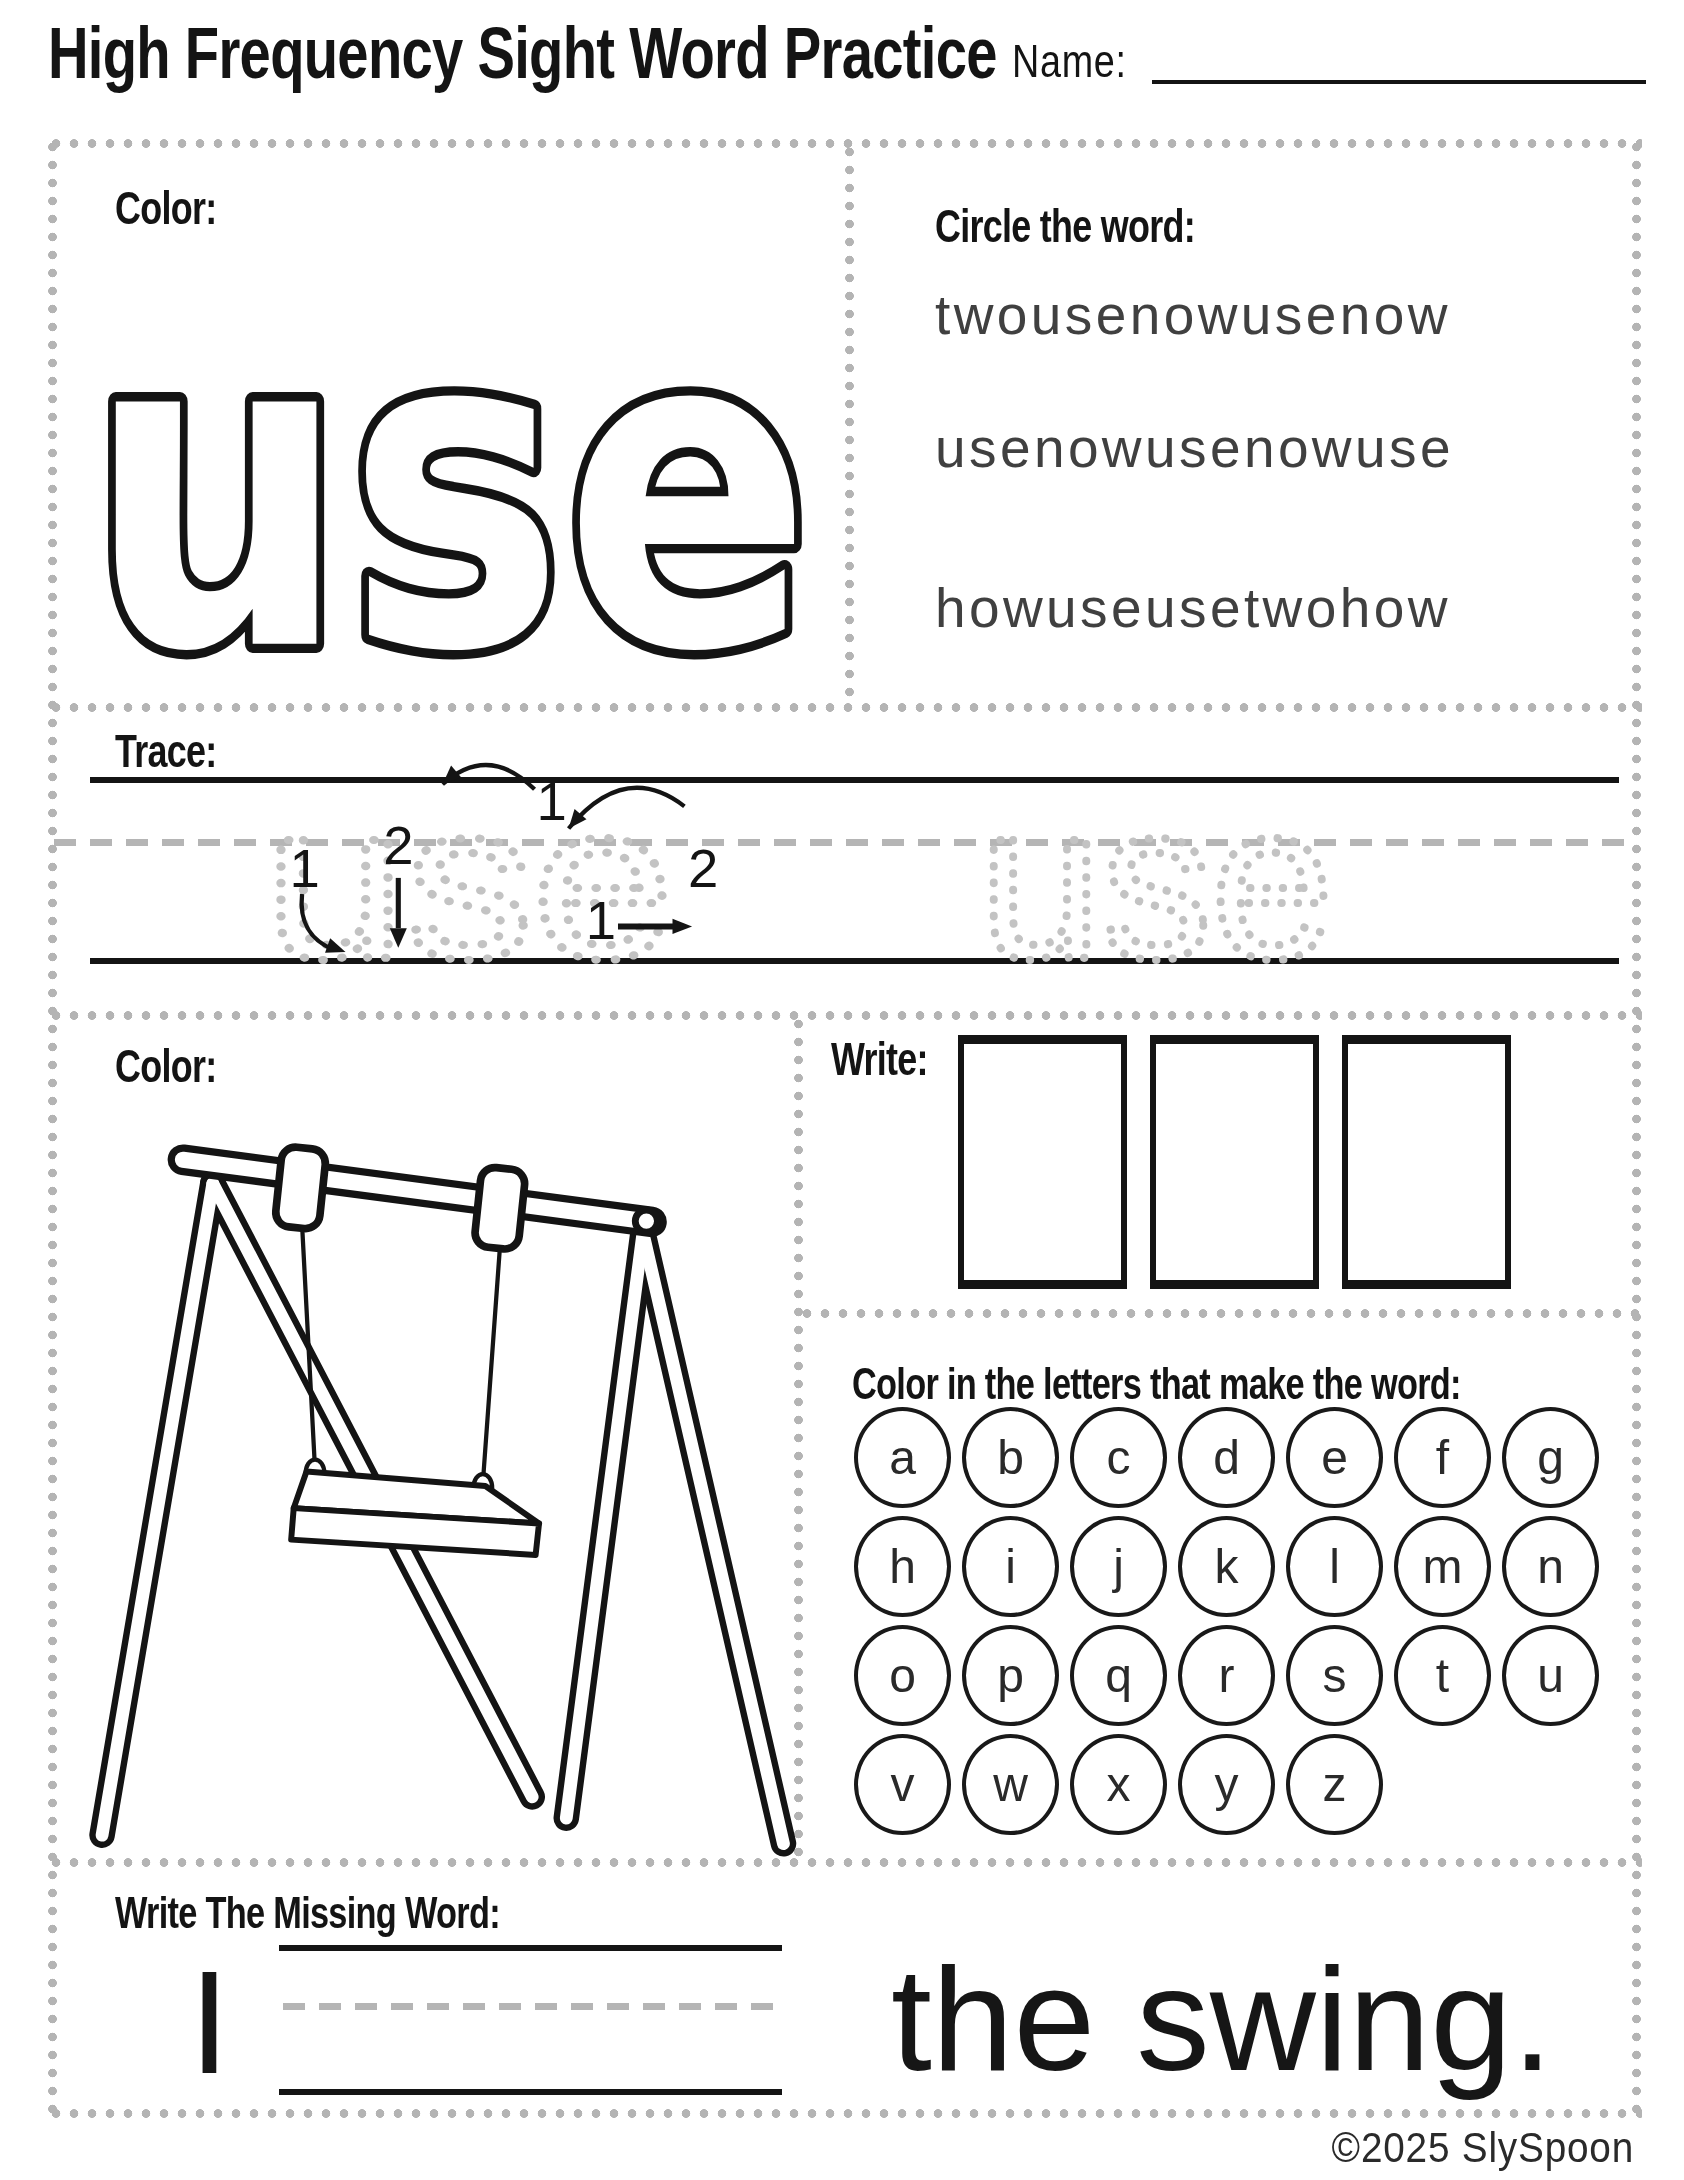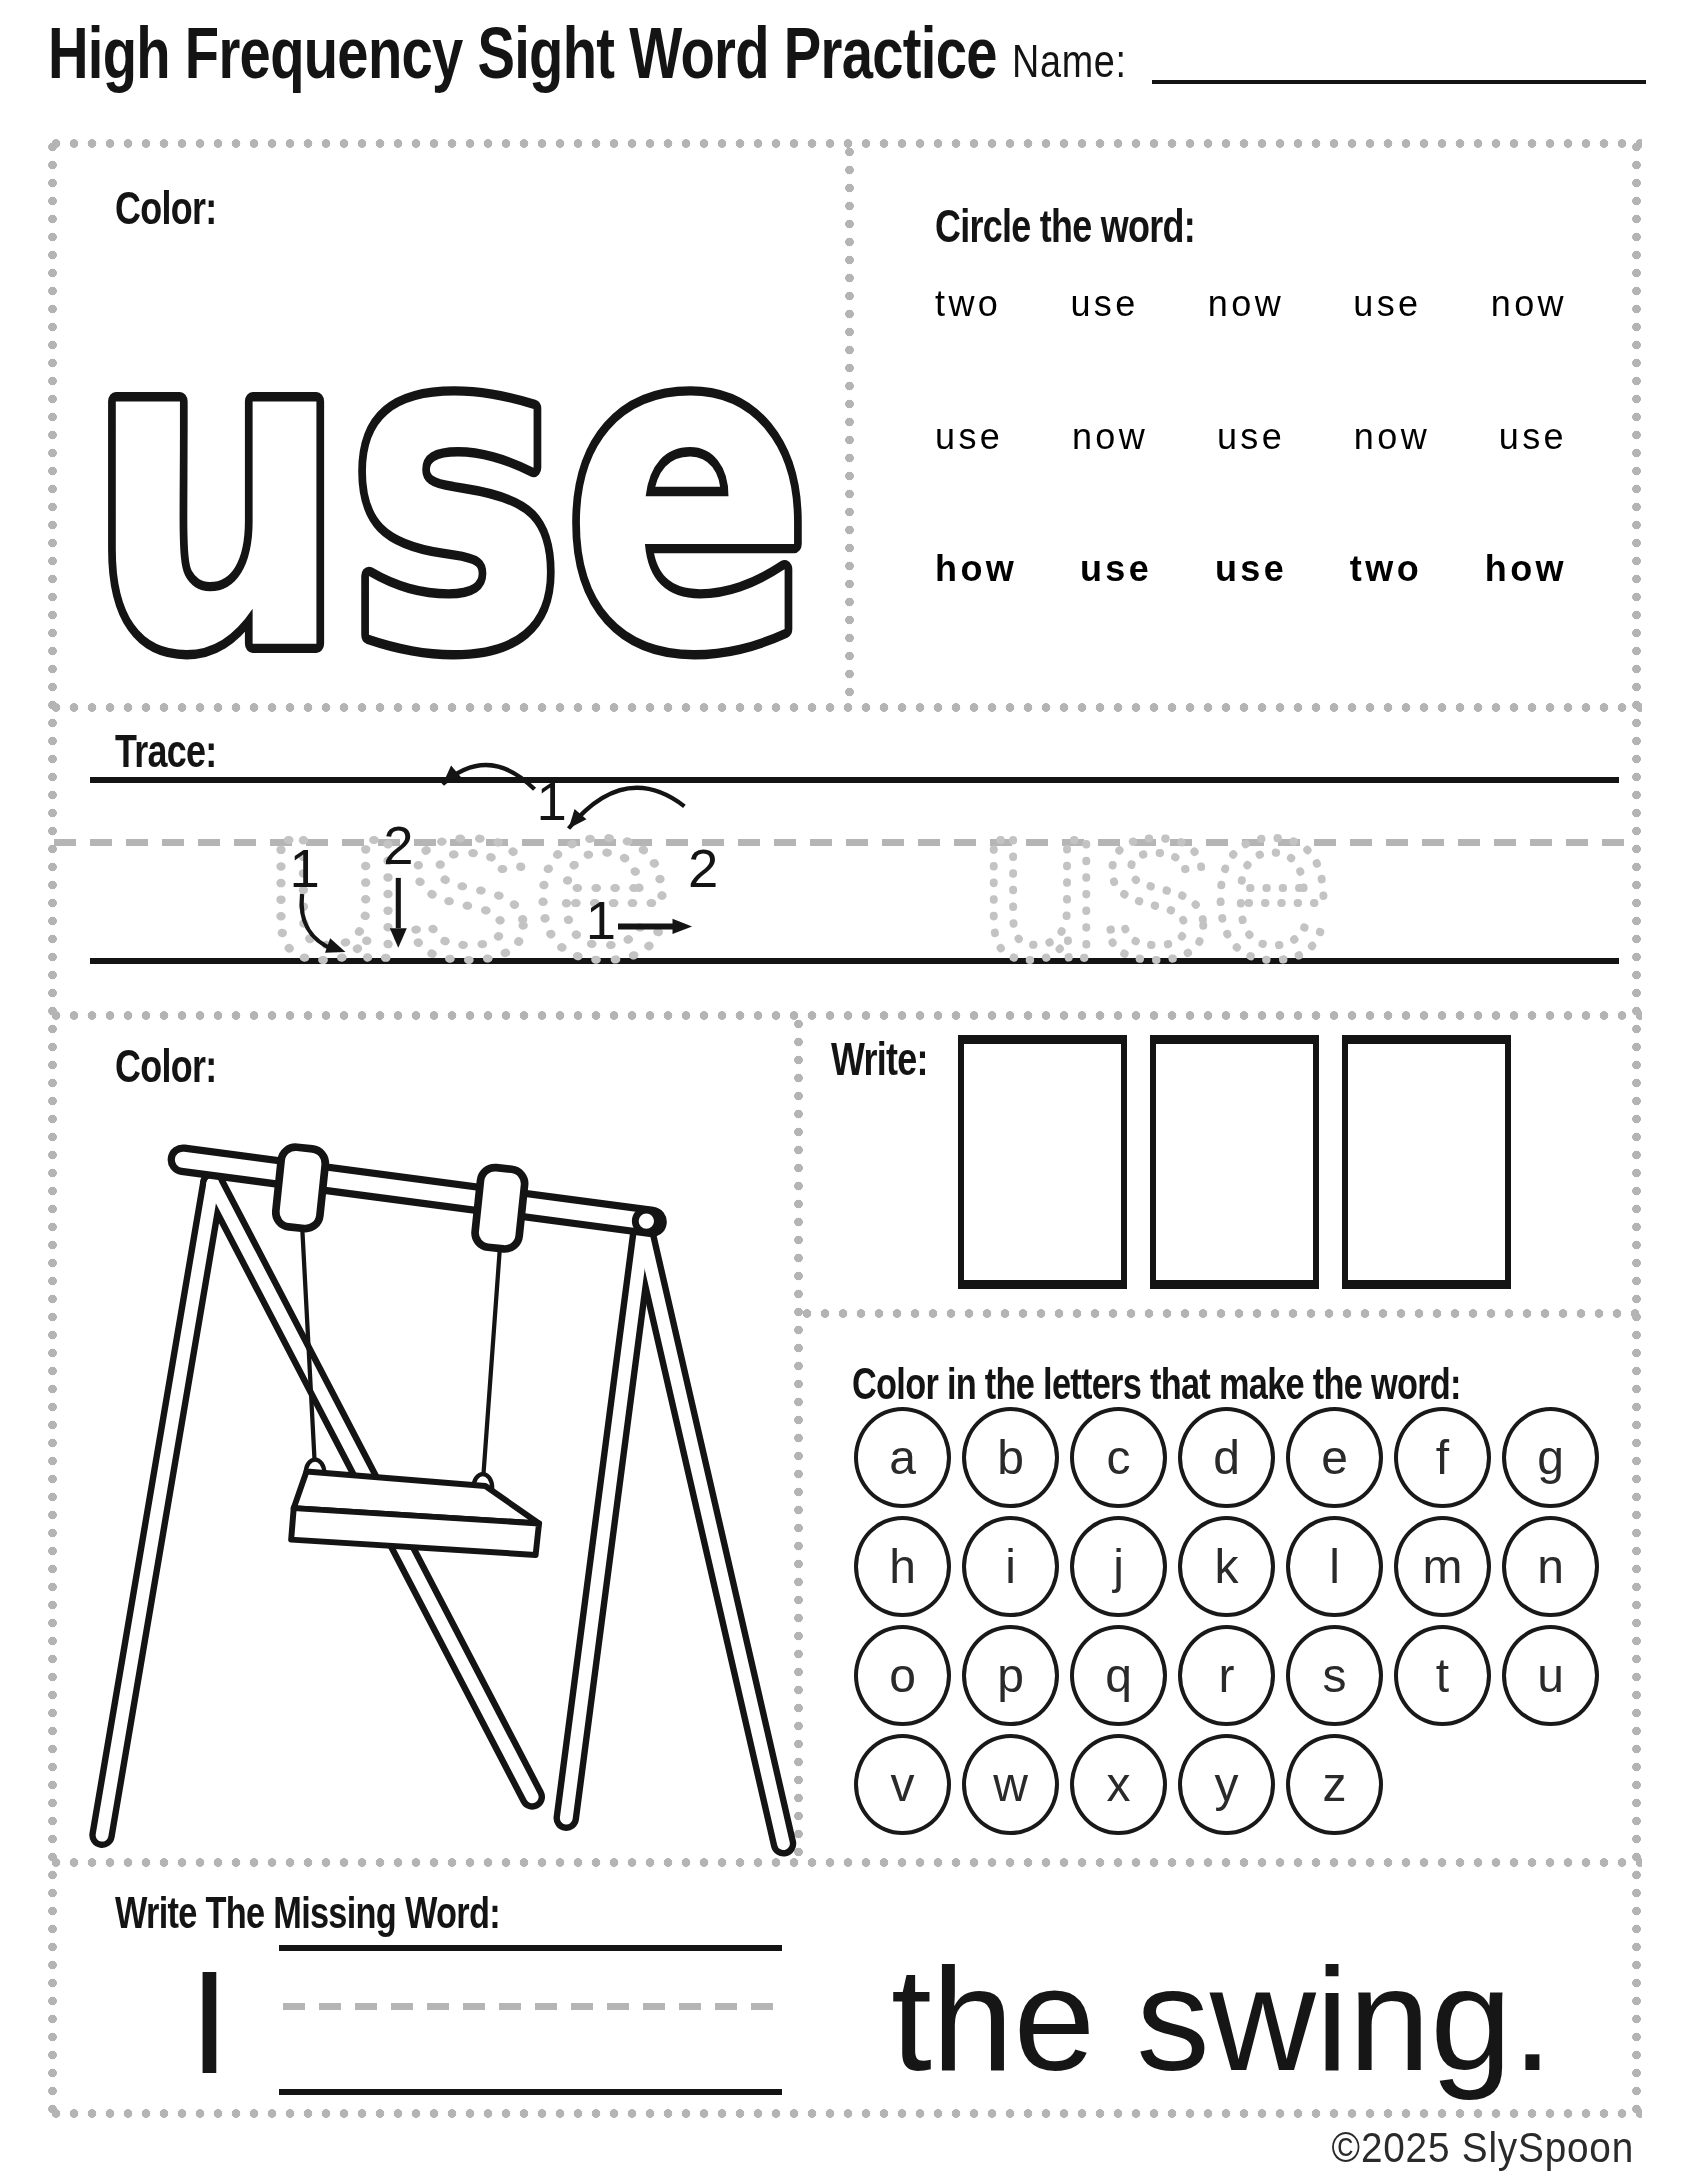--- a/index.html
+++ b/index.html
@@ -22,22 +22,22 @@
     background-repeat:repeat-x,repeat-x,repeat-y,repeat-y;
   }
   .hdiv{position:absolute;height:11px;
     background:radial-gradient(circle, #b4b4b4 4.1px, transparent 4.6px) 0 0/18px 11px repeat-x;}
   .vdiv{position:absolute;width:11px;
     background:radial-gradient(circle, #b4b4b4 4.1px, transparent 4.6px) 0 0/11px 18px repeat-y;}
   .solidline{position:absolute;background:#141414;}
   .dashline{position:absolute;height:6.8px;
     background:repeating-linear-gradient(90deg,#b5b5b5 0 22px,transparent 22px 36px);}
   
-  .wrow{position:absolute;left:935px;width:632px;display:flex;justify-content:space-between;
-        font-size:36px;letter-spacing:3.4px;color:#000000;}
+  .wrow{position:absolute;left:935px;width:632px;display:flex;
+        font-size:55px;letter-spacing:3.4px;color:#404040;}
   
   .crow{position:absolute;display:flex;gap:11px;}
   .crow .circ{width:97px;height:101px;border:4.3px solid #191919;border-radius:50%;
         display:flex;align-items:center;justify-content:center;font-size:48px;color:#2a2a2a;
         background:#fff;box-sizing:border-box;}
   
   .wbox{position:absolute;width:169px;height:254px;border:6.8px solid #141414;
         border-top-width:9.4px;border-bottom-width:9.4px;box-sizing:border-box;background:#fff;}
   
   .bubble-text{font-family:"DejaVu Sans",sans-serif;font-weight:700;font-size:520px;
@@ -81,21 +81,21 @@
     <span class="cw">use</span>
     <span class="cw">now</span>
   </div>
 <div class="wrow" style="top:416px;">
     <span class="cw">use</span>
     <span class="cw">now</span>
     <span class="cw">use</span>
     <span class="cw">now</span>
     <span class="cw">use</span>
   </div>
-<div class="wrow" style="top:548px;font-weight:bold;">
+<div class="wrow" style="top:576px;">
     <span class="cw">how</span>
     <span class="cw">use</span>
     <span class="cw">use</span>
     <span class="cw">two</span>
     <span class="cw">how</span>
   </div>
 
 <div class="abs" style="left:47px;top:711px;width:1595px;height:304px;">
   <div class="lbl abs" style="left:68px;top:12.8px;font-size:46px;">Trace:</div>
   <div class="solidline" style="left:43px;top:66px;width:1529px;height:6px;"></div>

